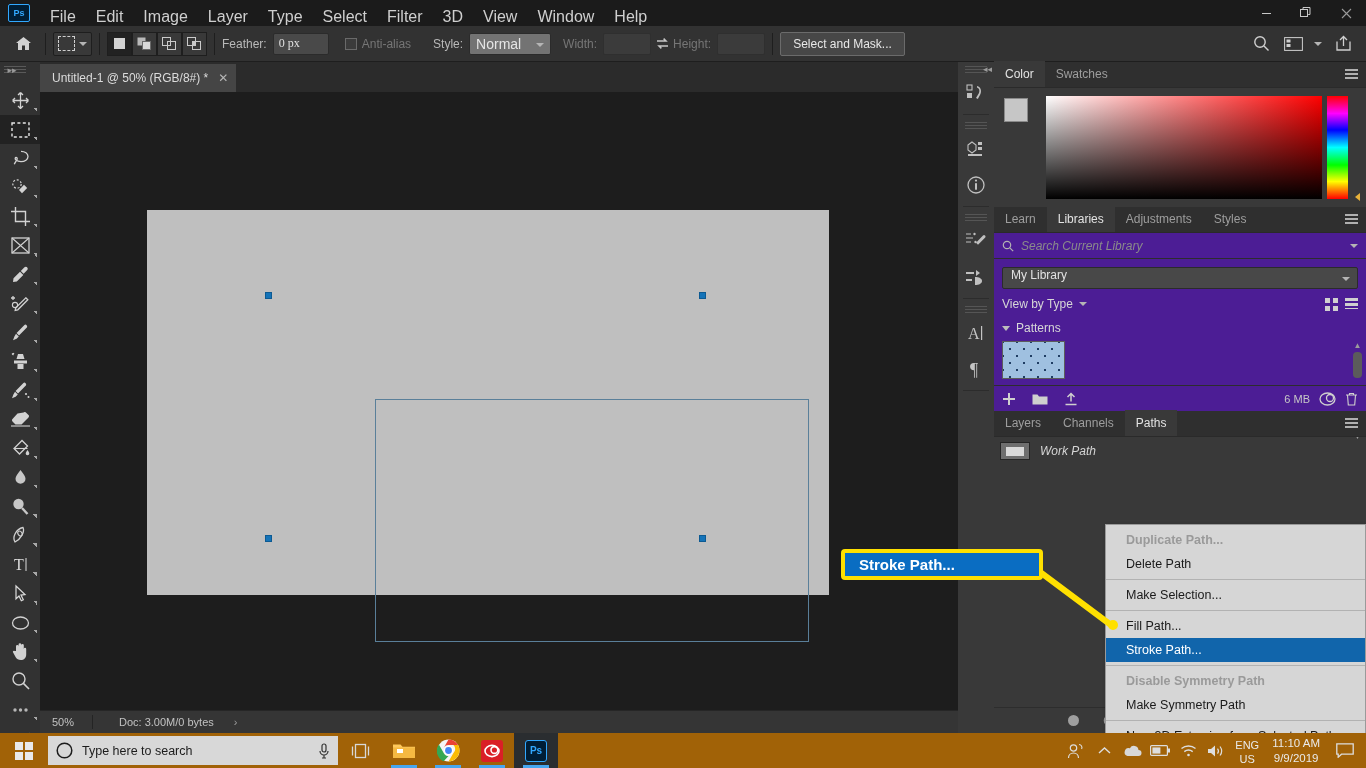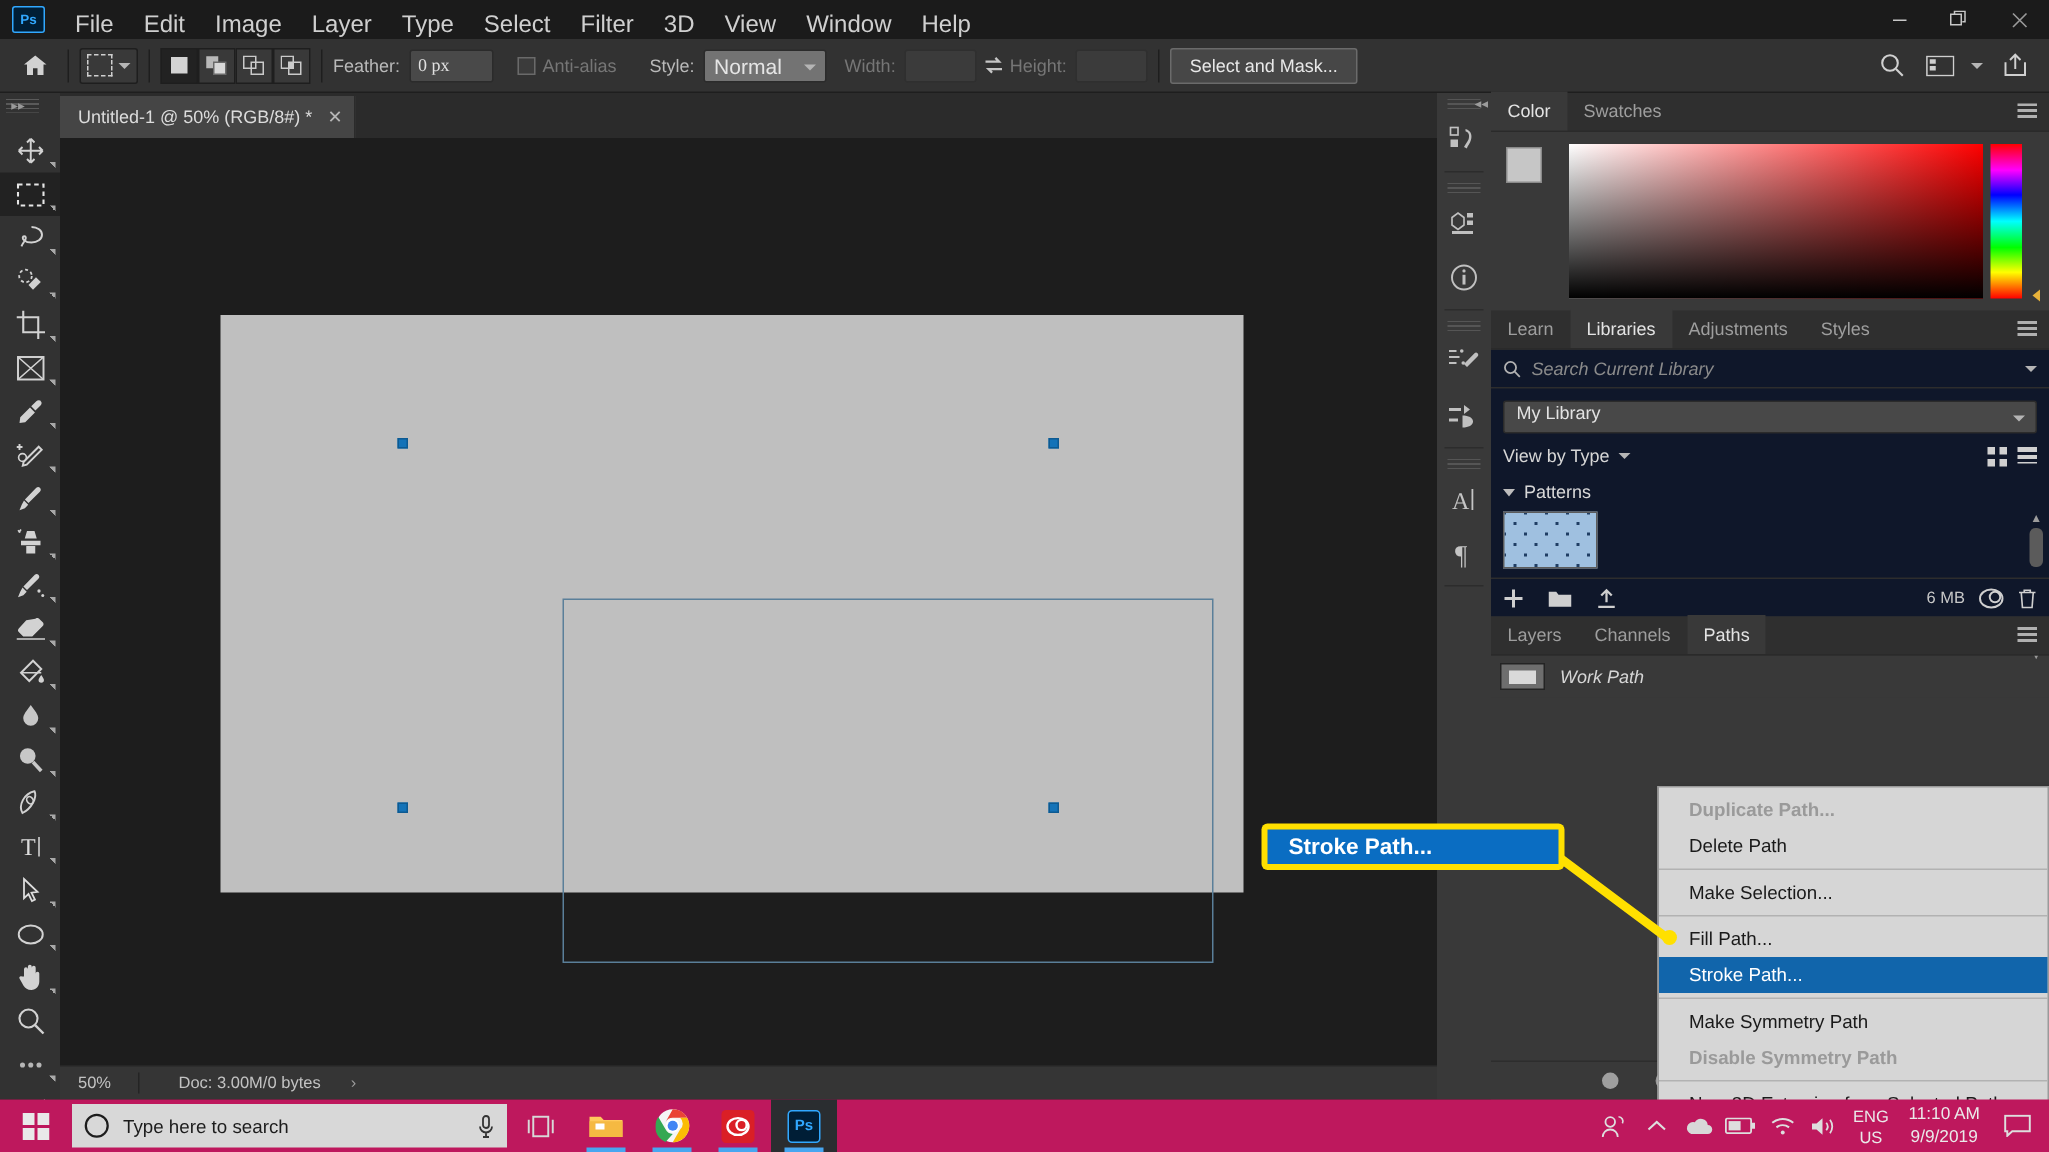--- a/index.html
+++ b/index.html
@@ -181,21 +181,21 @@
     background:
       linear-gradient(to bottom, rgba(0,0,0,0) 0%, rgba(0,0,0,1) 100%),
       linear-gradient(to right, #ffffff 0%, #ff0000 100%);
   }
   .cp-strip { width: 21px; height: 103px; margin-left: 5px;
     background: linear-gradient(to bottom, #ff0000 0%, #ff00ff 17%, #0000ff 33%, #00ffff 50%, #00ff00 67%, #ffff00 83%, #ff0000 100%); }
   .cp-marker { position: absolute; right: 6px; bottom: 6px; width: 0; height: 0;
     border-top: 4px solid transparent; border-bottom: 4px solid transparent; border-right: 5px solid #e8b23a; }
 
   
-  .libpanel { background: #0f172a; }
+  .libpanel { background: #4c1d95; }
   .searchrow {
     display: flex; align-items: center; height: 26px; border-bottom: 1px solid #2d2d2d;
     padding: 0 8px; gap: 7px;
   }
   .search-ph { color: #8b8b8b; font-style: italic; font-size: 12px; flex: 1; }
   .libselect {
     margin: 8px; height: 22px; background: #484848; border: 1px solid #2b2b2b; border-radius: 2px;
     display: flex; align-items: flex-start; padding: 0 8px; font-size: 12px; color: #e2e2e2;
     position: relative;
   }
@@ -260,21 +260,21 @@
     position: absolute; left: 842px; top: 550px; width: 200px; height: 29px;
     background: #0a6dc2; border: 3px solid #ffe000; border-radius: 3px;
     display: flex; align-items: center; padding-left: 14px;
     color: #ffffff; font-size: 15px; font-weight: bold; z-index: 51;
     box-shadow: 0 0 0 1px #ffe000;
   }
 
   
   .taskbar {
     position: absolute; left: 0; bottom: 0; width: 1366px; height: 35px;
-    background: #be185d; display: flex; align-items: center; z-index: 60;
+    background: #a16207; display: flex; align-items: center; z-index: 60;
   }
   .tb-start { width: 48px; height: 35px; display: flex; align-items: center; justify-content: center; }
   .tb-search {
     width: 290px; height: 29px; background: #d8d8d8; display: flex; align-items: center;
     gap: 9px; padding: 0 8px; color: #1c1c1c; font-size: 12.5px;
   }
   .tb-ic { width: 44px; height: 35px; display: flex; align-items: center; justify-content: center; position: relative; }
   .tb-ic.active { background: #2a2d30; }
   .tb-underline { position: absolute; bottom: 0; left: 9px; width: 26px; height: 3px; background: #47a6f0; }
   .tray { margin-left: auto; display: flex; align-items: center; gap: 0; padding-right: 4px; color: #eaeaea; }
@@ -790,22 +790,22 @@
 
   <div class="ctxmenu" id="ctxmenu">
       <div class="ctxitem dis">Duplicate Path...</div>
       <div class="ctxitem">Delete Path</div>
       <div class="ctxsep"></div>
       <div class="ctxitem">Make Selection...</div>
       <div class="ctxsep"></div>
       <div class="ctxitem">Fill Path...</div>
       <div class="ctxitem hl">Stroke Path...</div>
       <div class="ctxsep"></div>
+      <div class="ctxitem dis">Disable Symmetry Path</div>
       <div class="ctxitem">Make Symmetry Path</div>
-      <div class="ctxitem dis">Disable Symmetry Path</div>
       <div class="ctxsep"></div>
       <div class="ctxitem">New 3D Extrusion from Selected Path</div>
     </div>
 
   <svg class="callout-svg">
     <path d="M206 29 L281 85" stroke="#ffe000" stroke-width="6" fill="none" stroke-linecap="round"></path>
     <circle cx="283" cy="85" r="5" fill="#ffe000"></circle>
   </svg>
   <div class="callout-box">
     <span>Stroke Path...</span>

